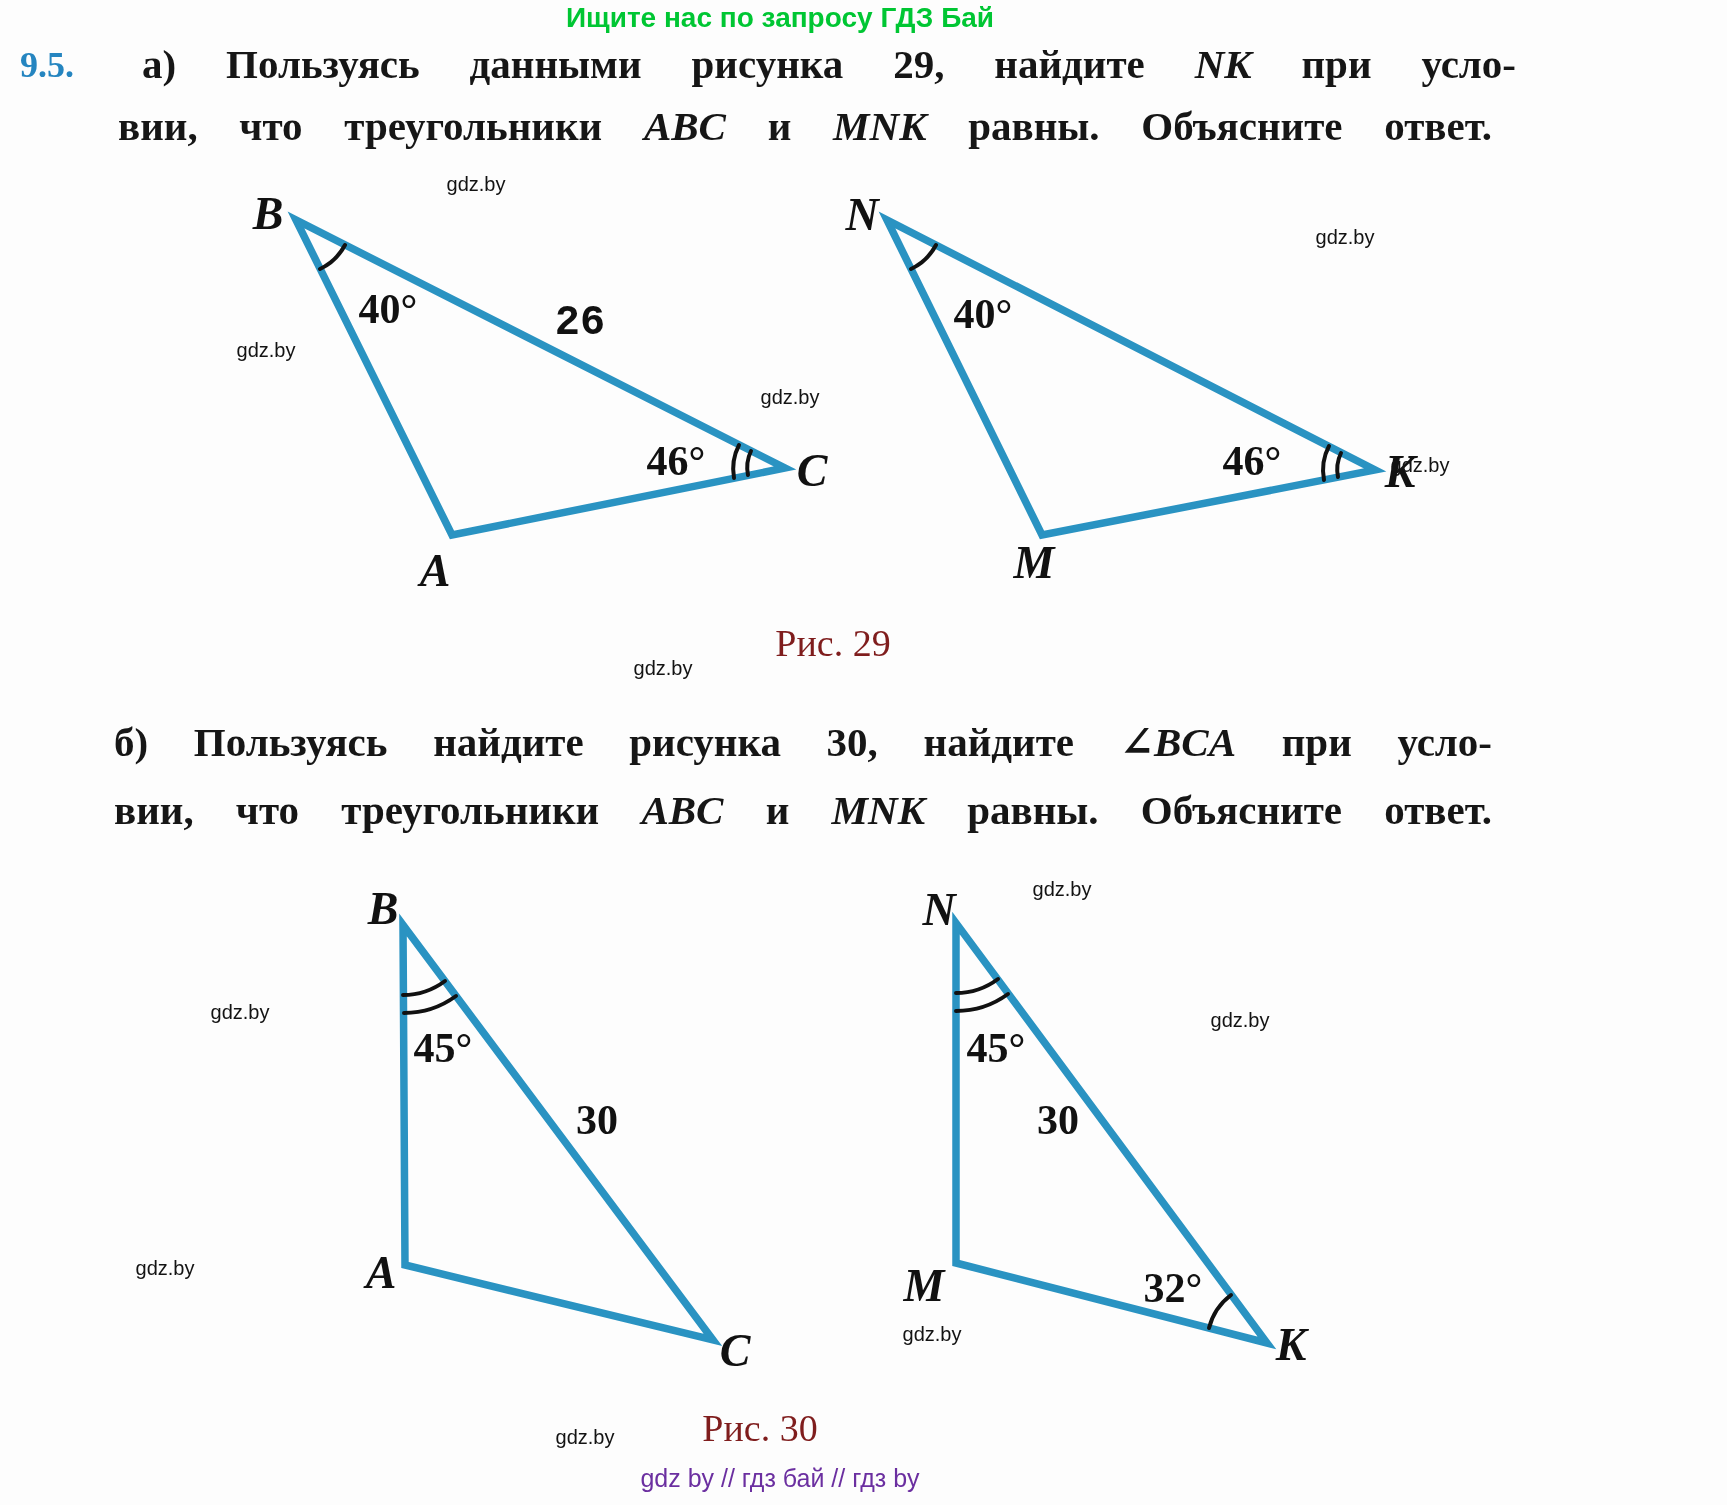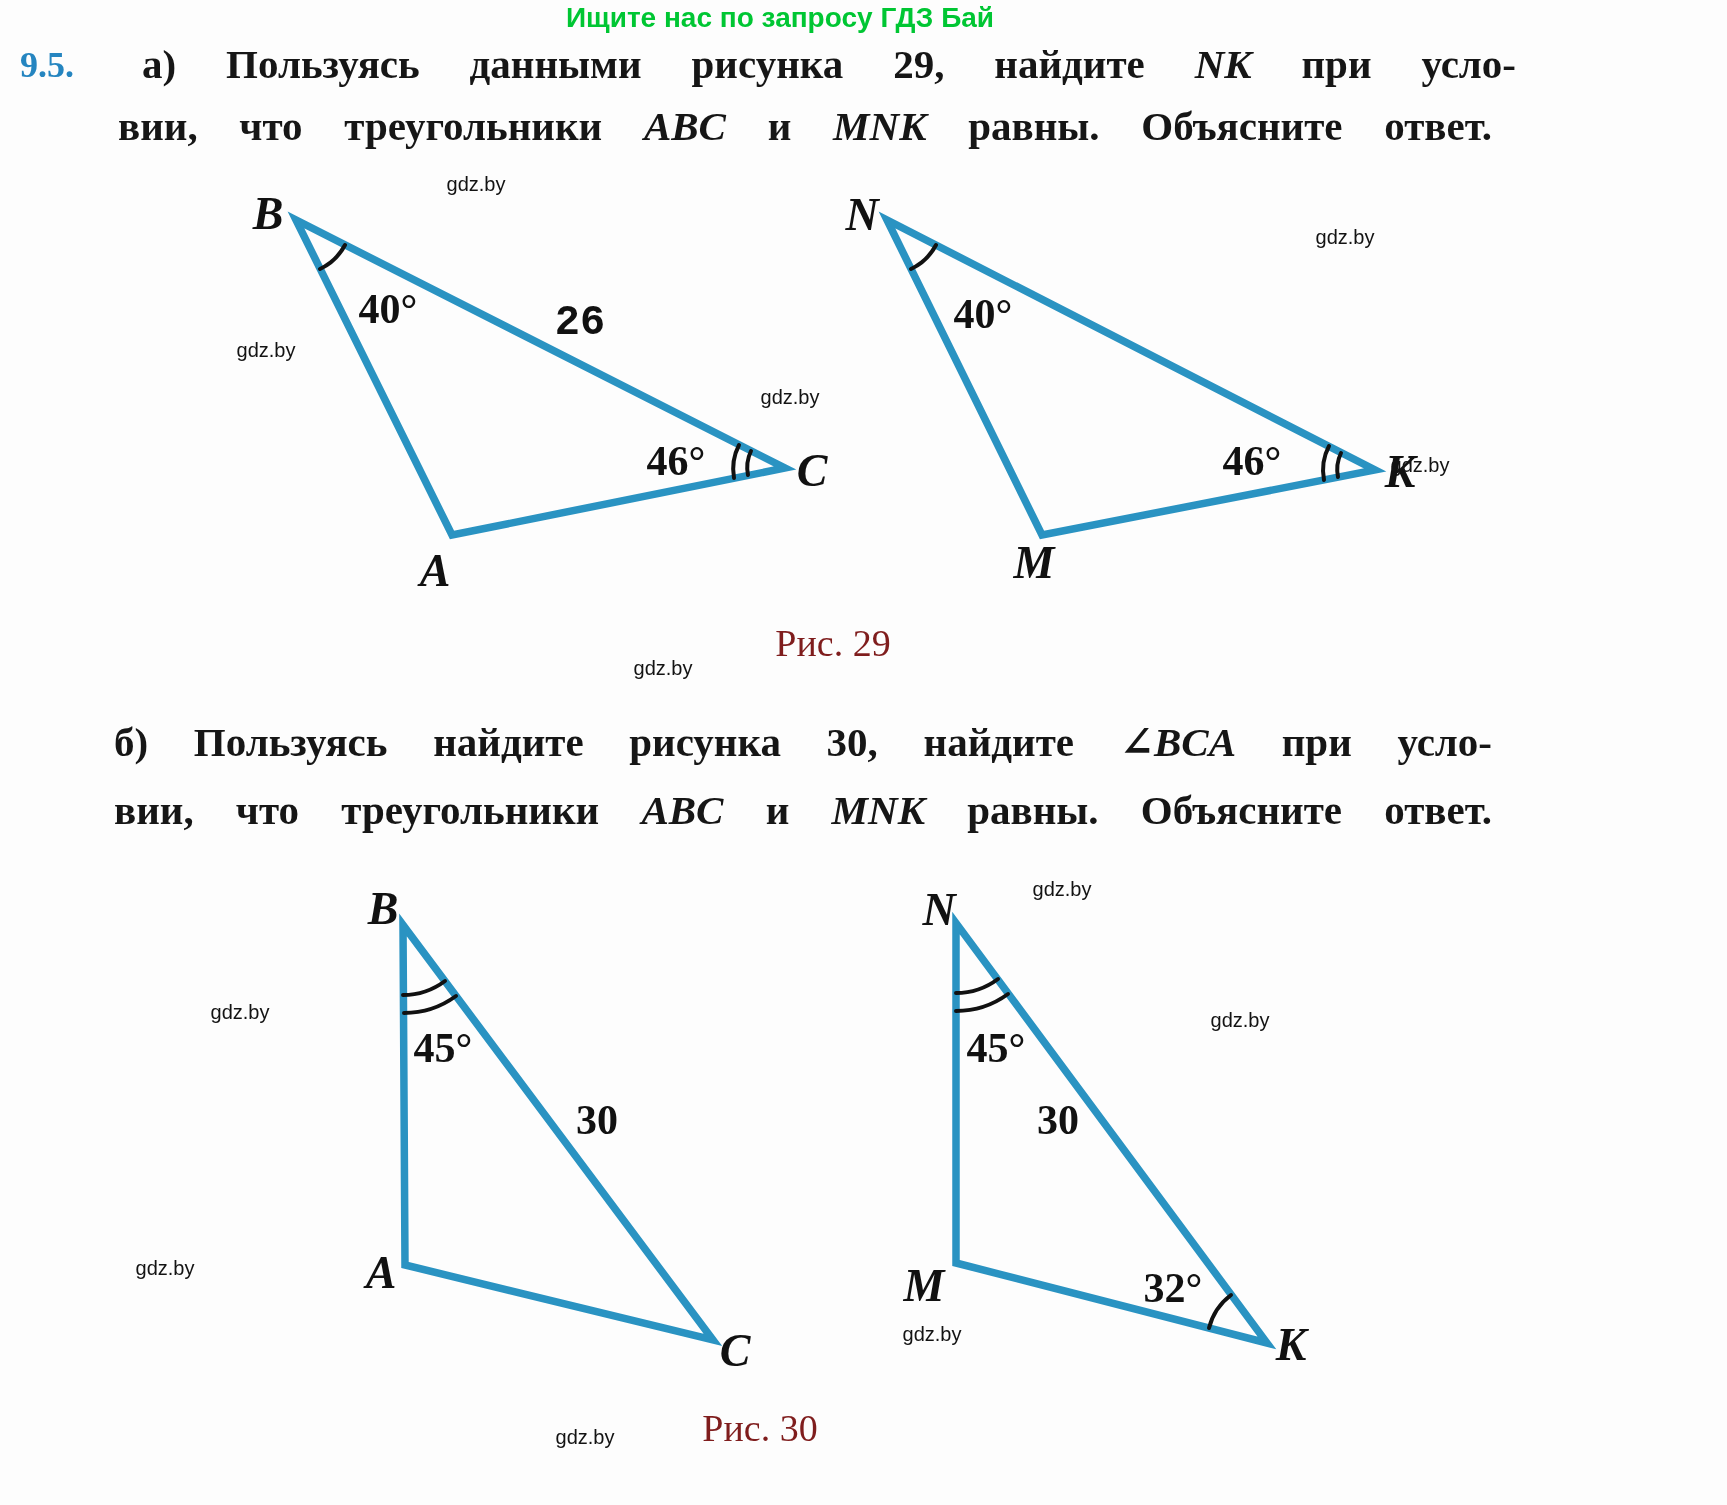--- a/index.html
+++ b/index.html
@@ -121,14 +121,15 @@
 
   <div class="abs ctr wm" style="left:240px;top:1012px;">gdz.by</div>
   <div class="abs ctr wm" style="left:165px;top:1268px;">gdz.by</div>
   <div class="abs ctr wm" style="left:1062px;top:889px;">gdz.by</div>
   <div class="abs ctr wm" style="left:1240px;top:1020px;">gdz.by</div>
   <div class="abs ctr wm" style="left:932px;top:1334px;">gdz.by</div>
 
   <div class="abs ctr wm" style="left:585px;top:1437px;">gdz.by</div>
   <div class="abs ctr caption" style="left:760px;top:1428px;">Рис. 30</div>
 
+  <div class="abs footer">gdz by  //  гдз бай  //  гдз by</div>
 
 </div>
 
 </body></html>

